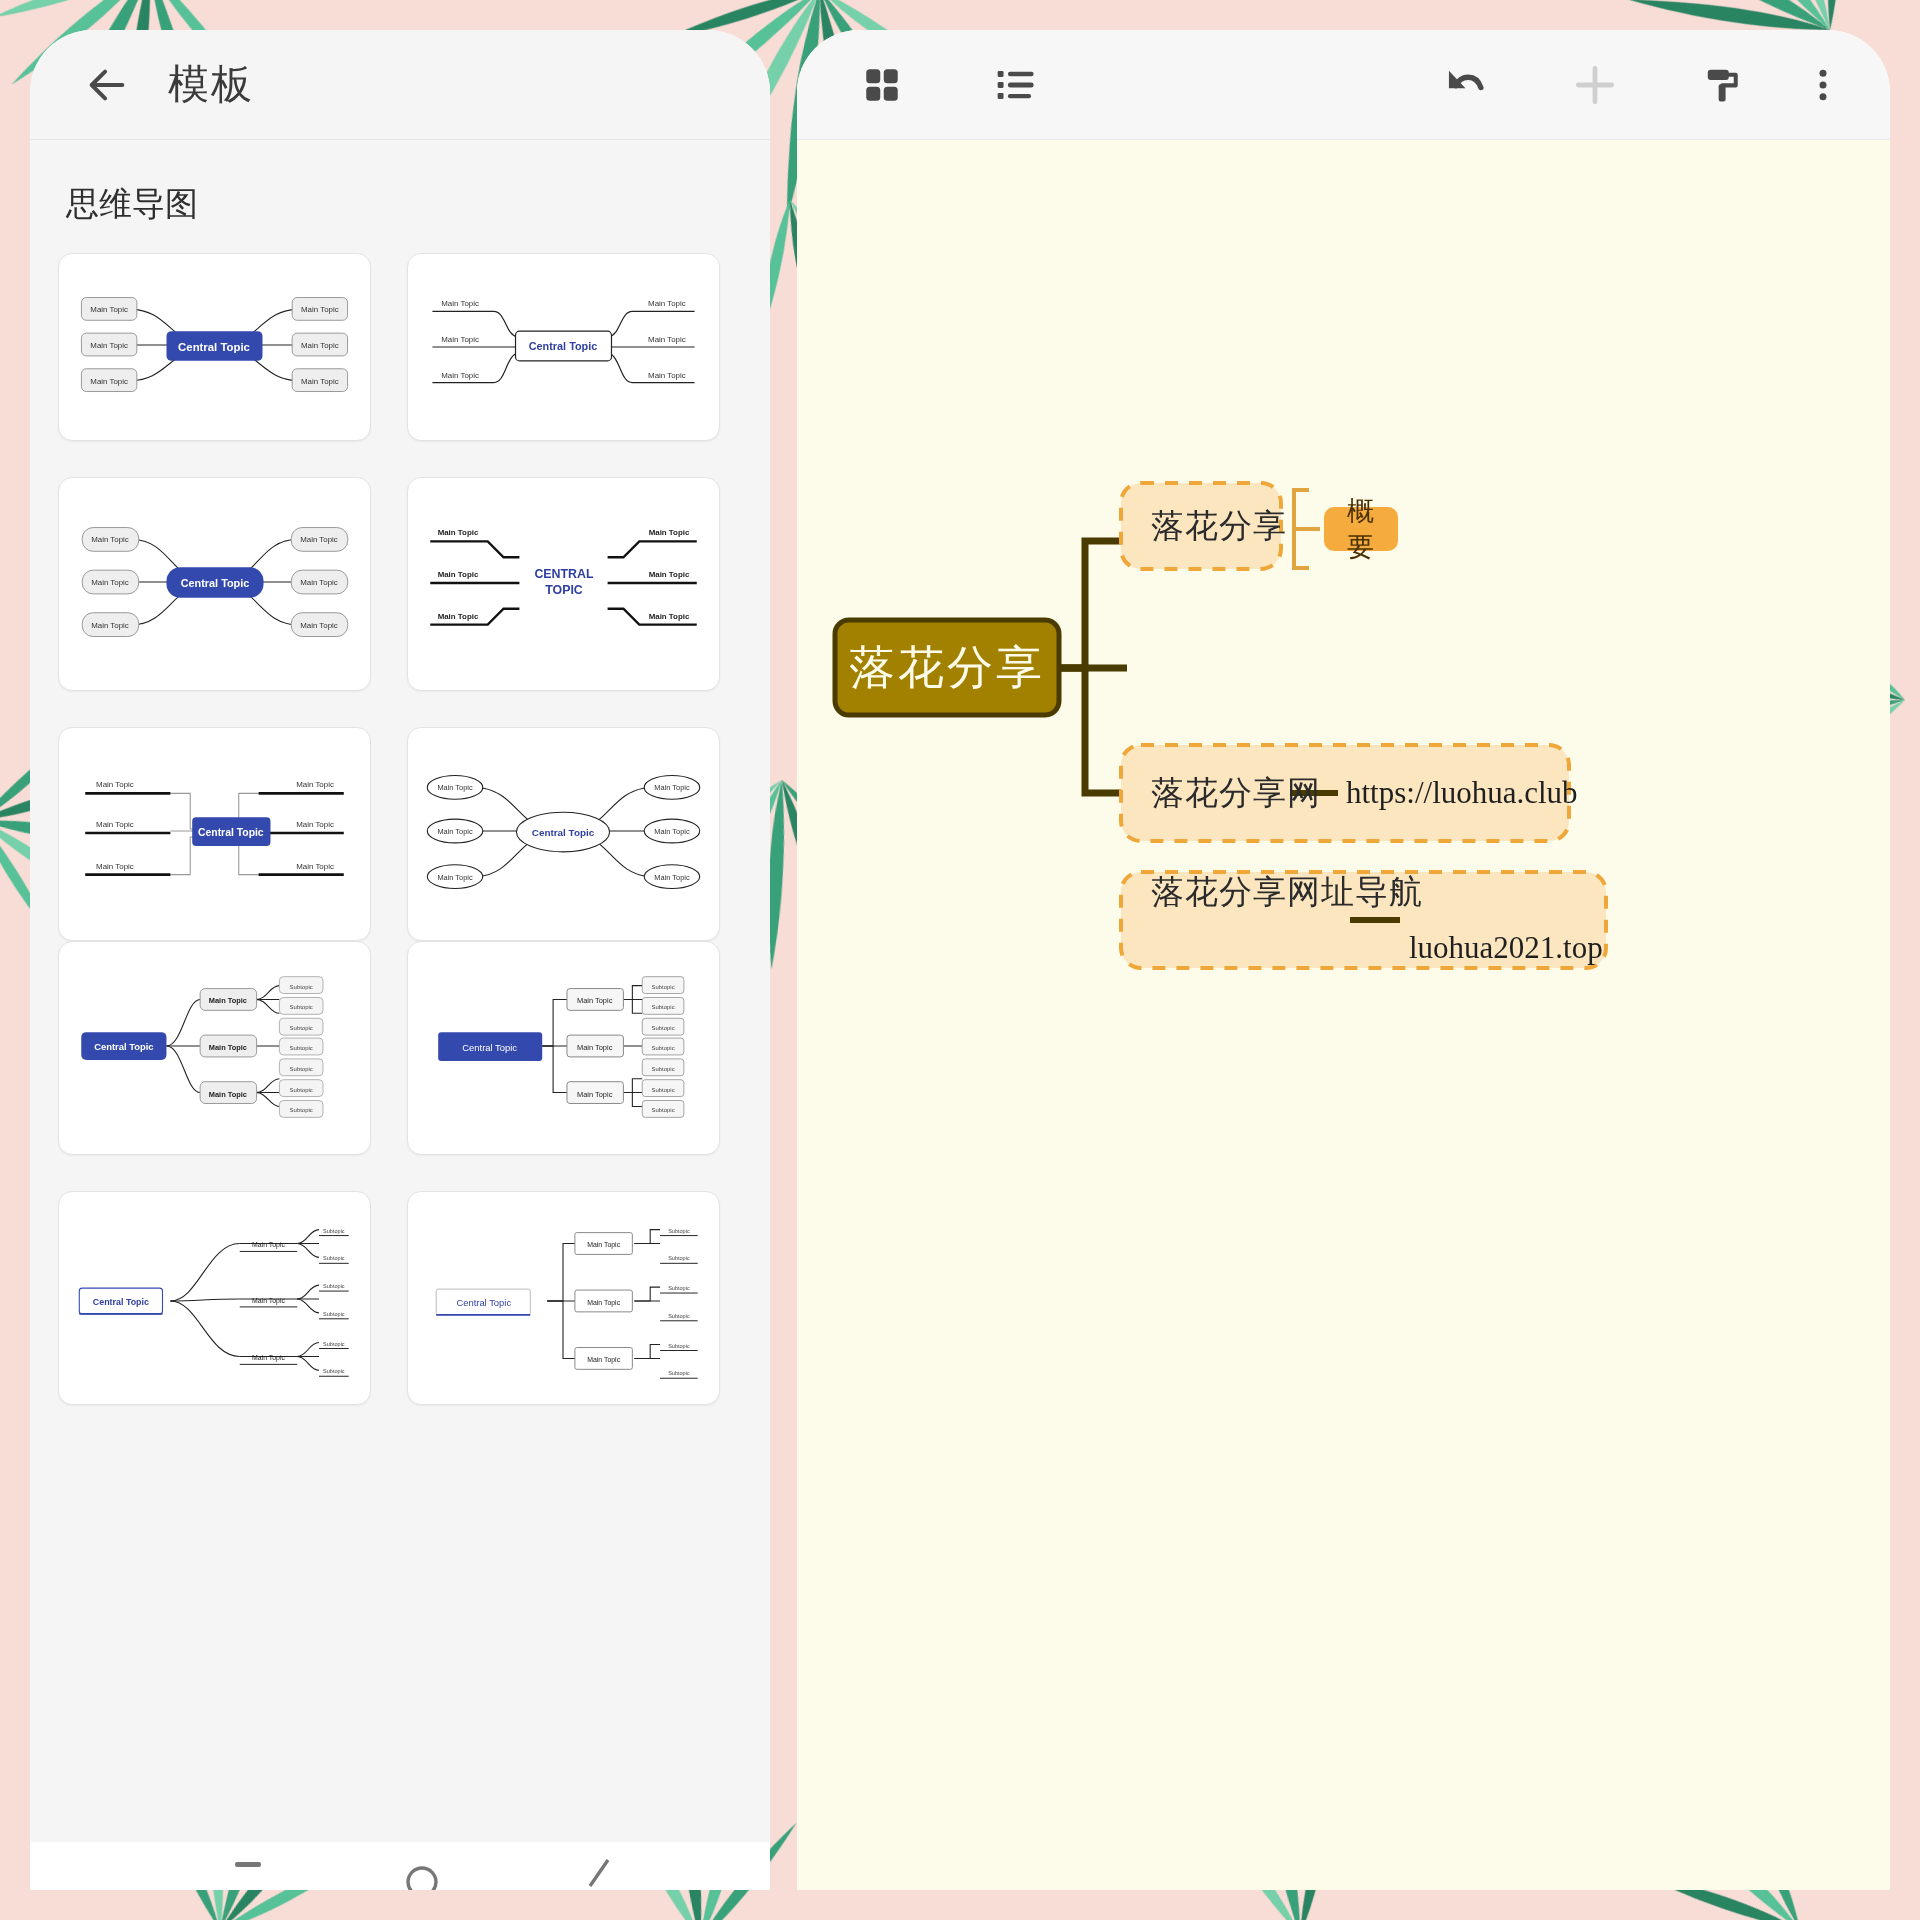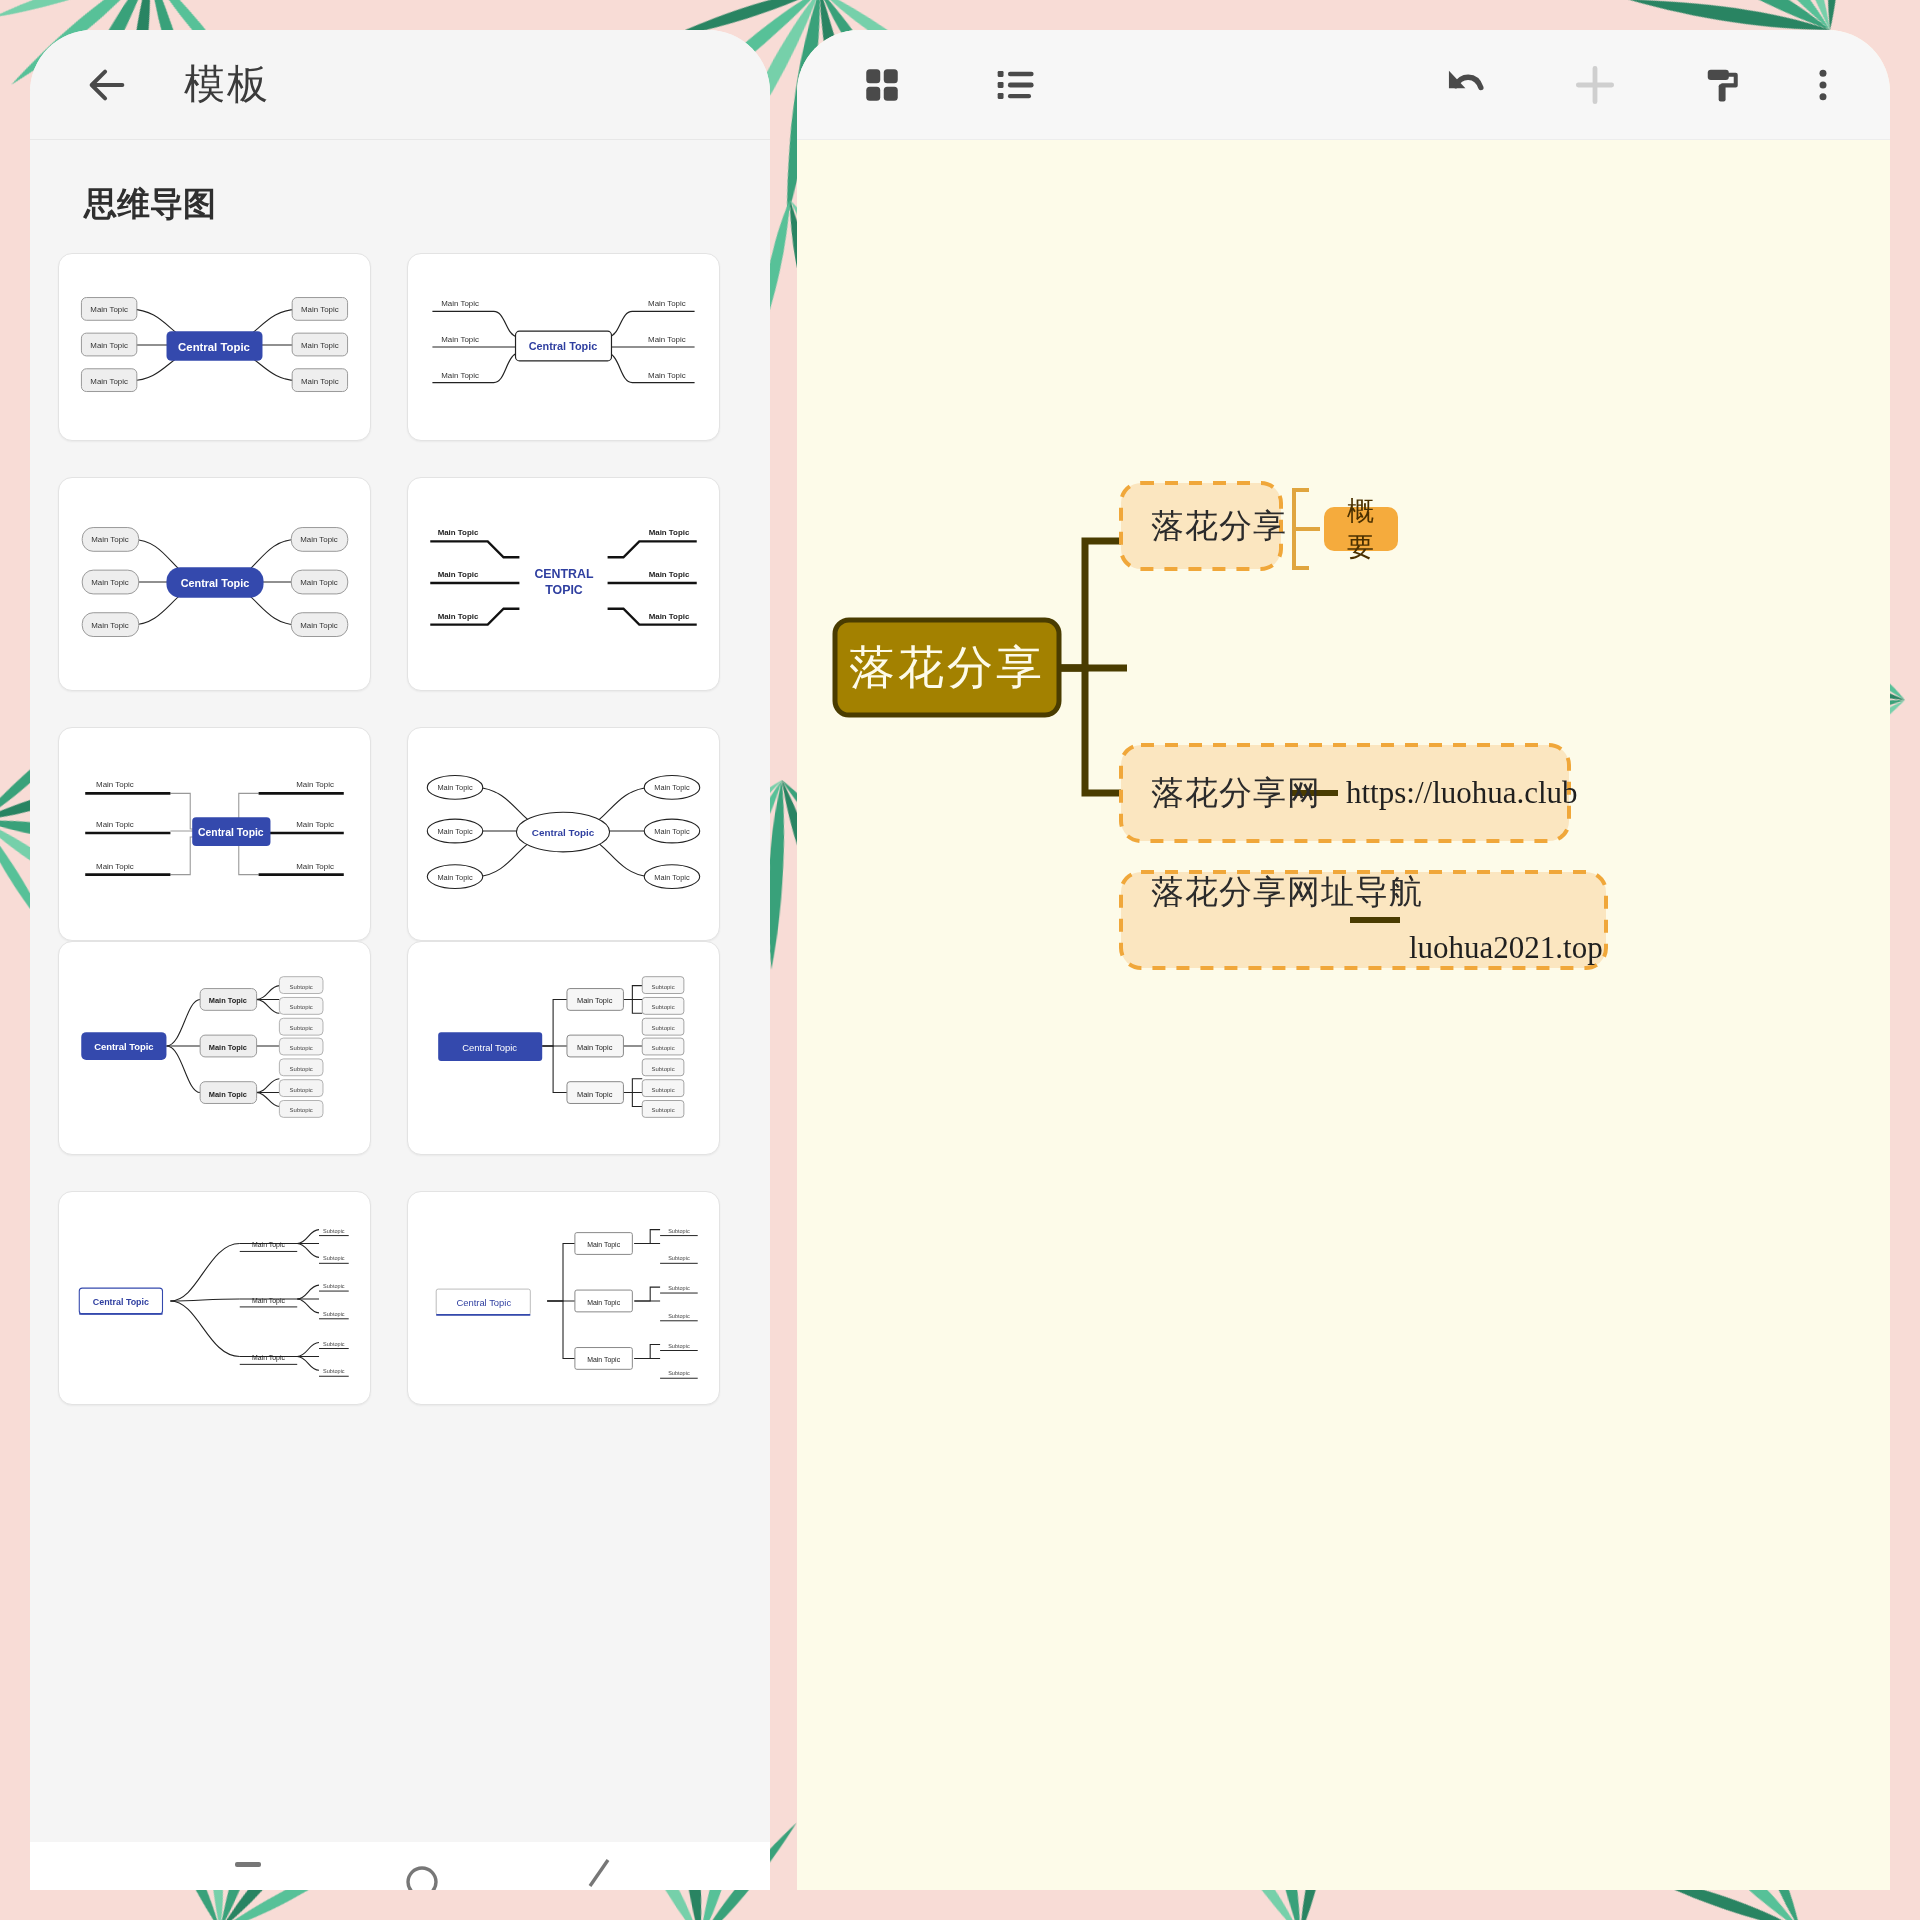--- a/index.html
+++ b/index.html
@@ -27,38 +27,37 @@
   }
   #panel-right {
     left:797px; top:30px; width:1093px; height:1860px;
     border-radius:62px 62px 0 0;
     background:#fdfbe9;
   }
 
   
   #left-header {
     height:110px; background:#f5f5f5;
-    display:flex; align-items:center; gap:54px; padding-left:54px;
+    display:flex; align-items:center; gap:38px; padding-left:54px;
     border-bottom:1px solid #e7e7e7;
   }
   #back-arrow { width:46px; height:46px; }
   #left-title {
     font-size:41px; color:#3b3b3b; letter-spacing:2px;
     font-family:"Liberation Sans","DejaVu Sans",sans-serif;
   }
 
   
   #left-body {
     height:1750px; overflow:hidden; background:#f5f5f5;
     padding:0 28px;
   }
   .section-title {
-    font-size:33px; color:#2f2f2f; margin:42px 0 26px 26px;
+    font-size:33px; color:#2f2f2f; margin:42px 0 26px 8px;
     font-family:"Liberation Sans","DejaVu Sans",sans-serif;
-    font-weight:bold;
   }
   .card-grid { display:flex; flex-wrap:wrap; gap:36px; }
   .tpl-card {
     width:313px; height:188px; background:#fff;
     border:1px solid #e3e3e3; border-radius:14px;
     position:relative; overflow:hidden;
     box-shadow:0 1px 2px rgba(0,0,0,.05);
   }
   .tpl-card.tall { height:214px; }
   .tpl-svg { width:100%; height:100%; display:block; }

